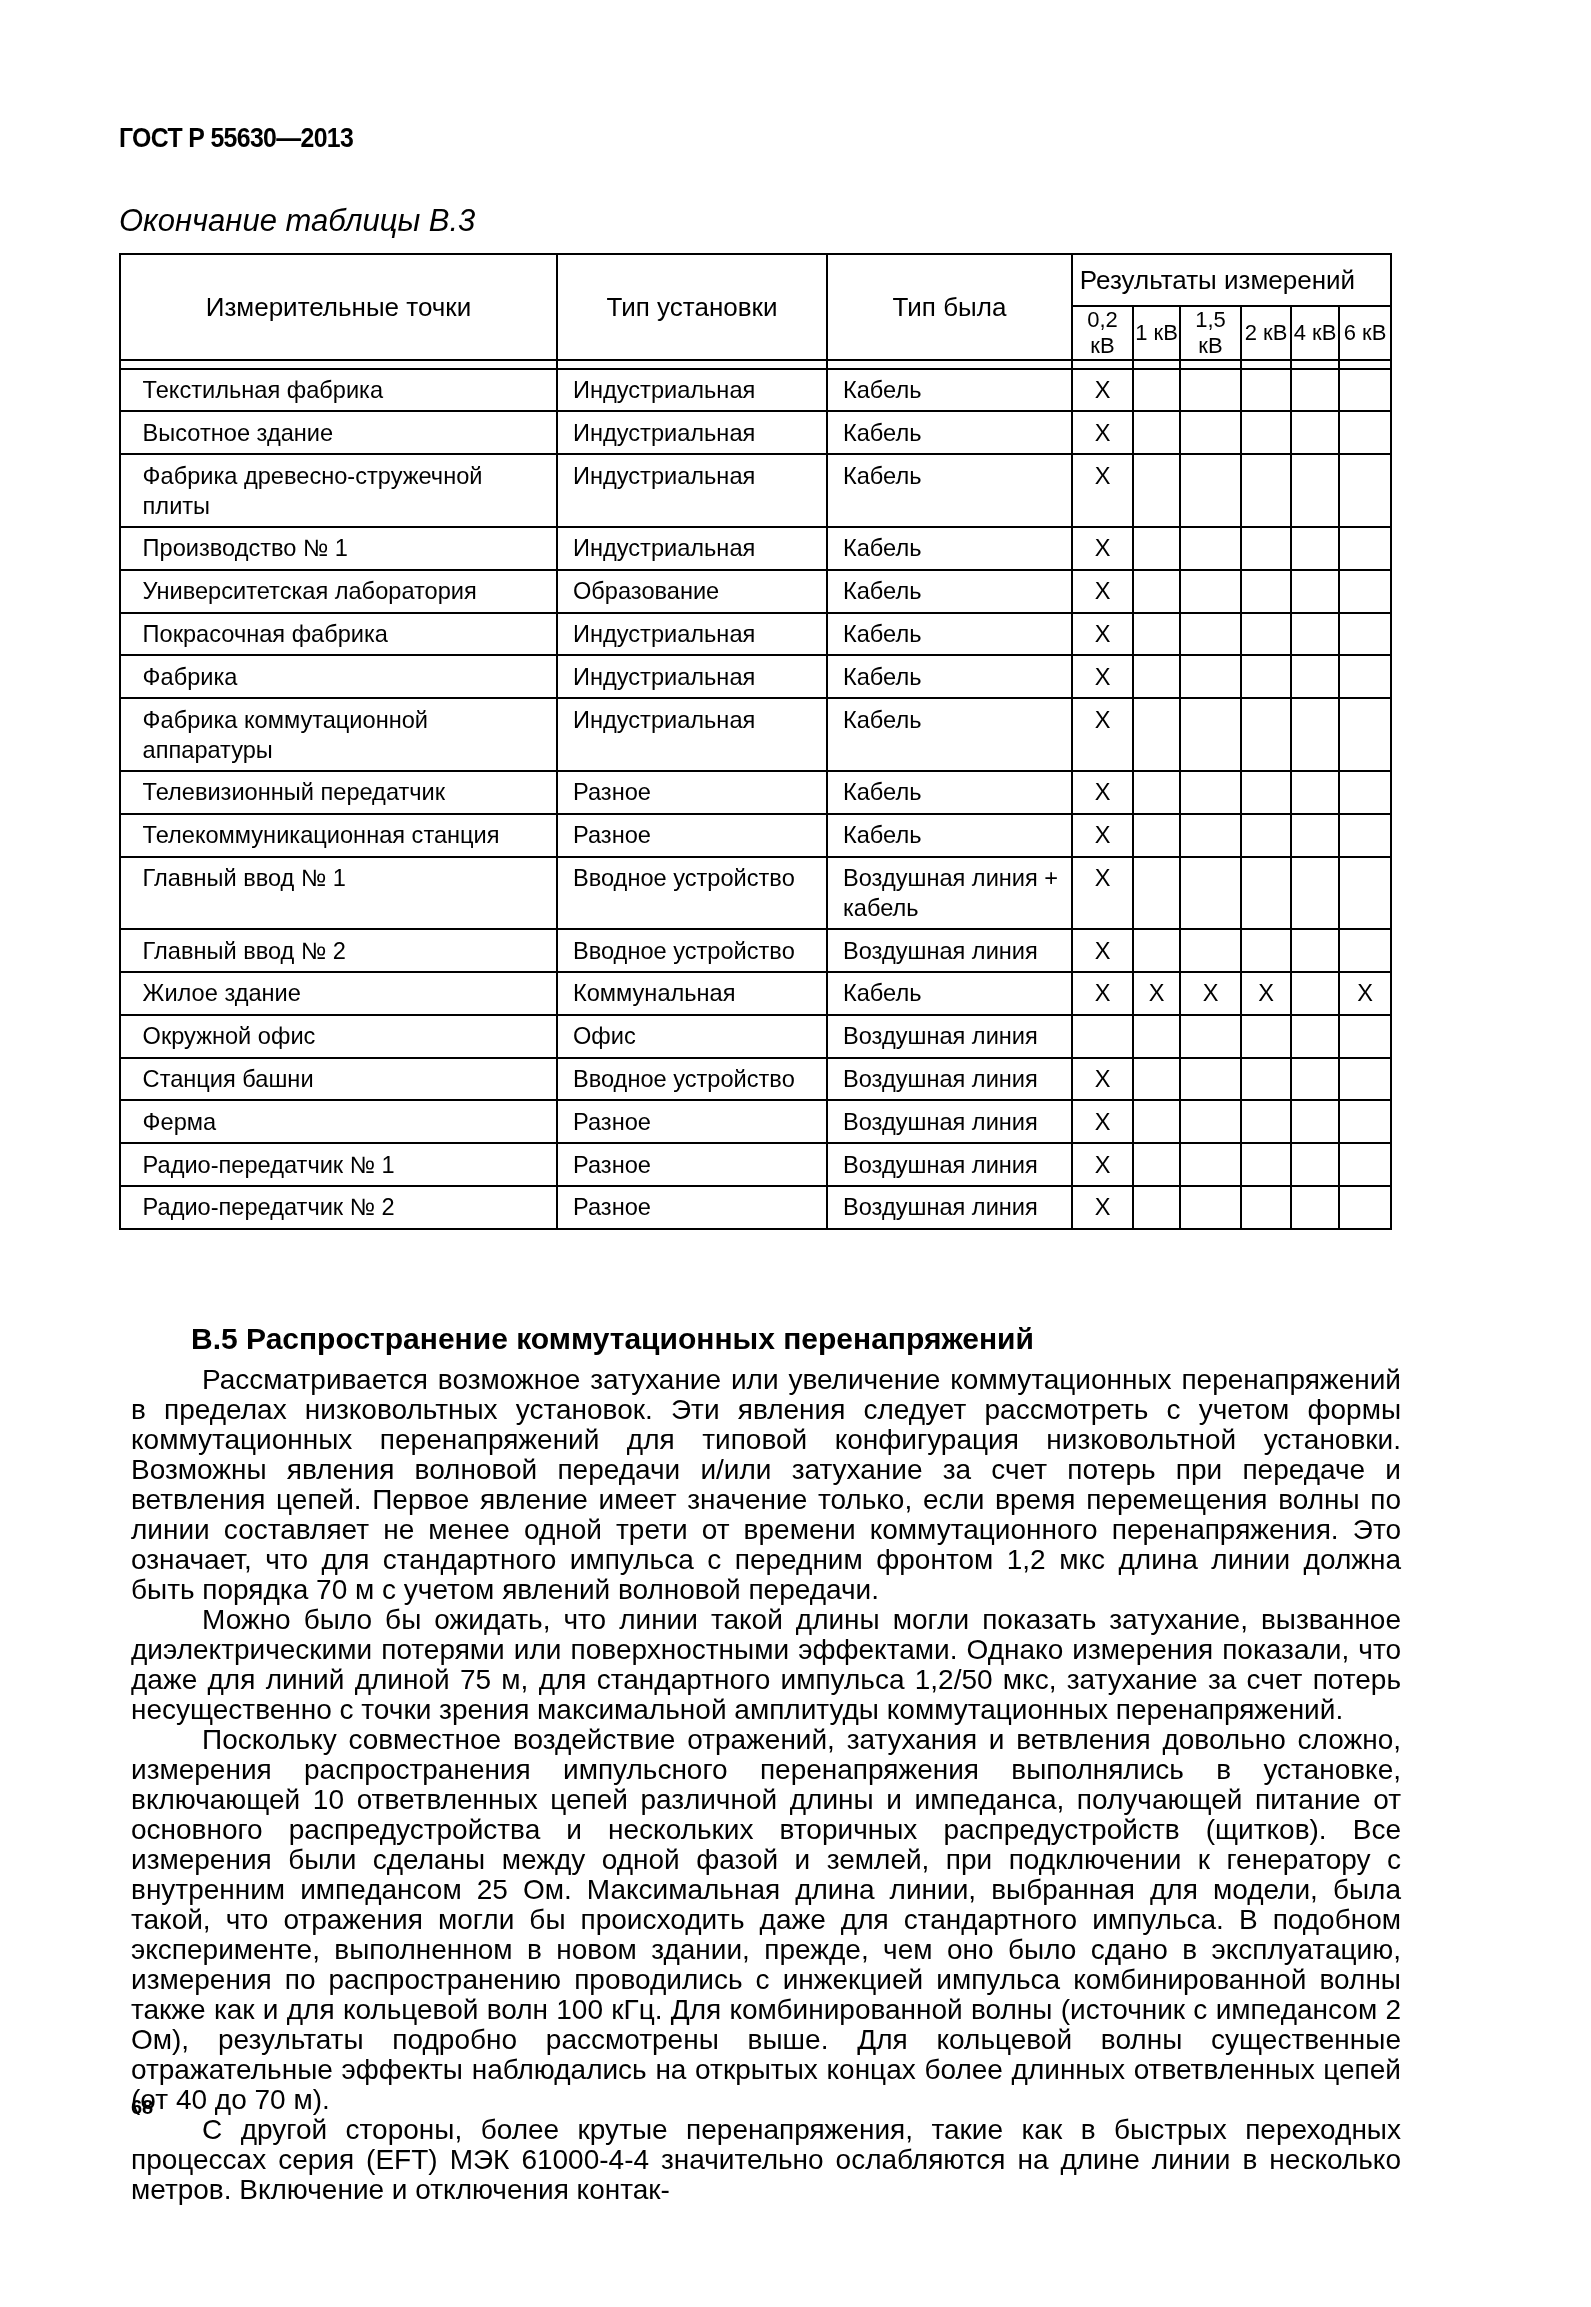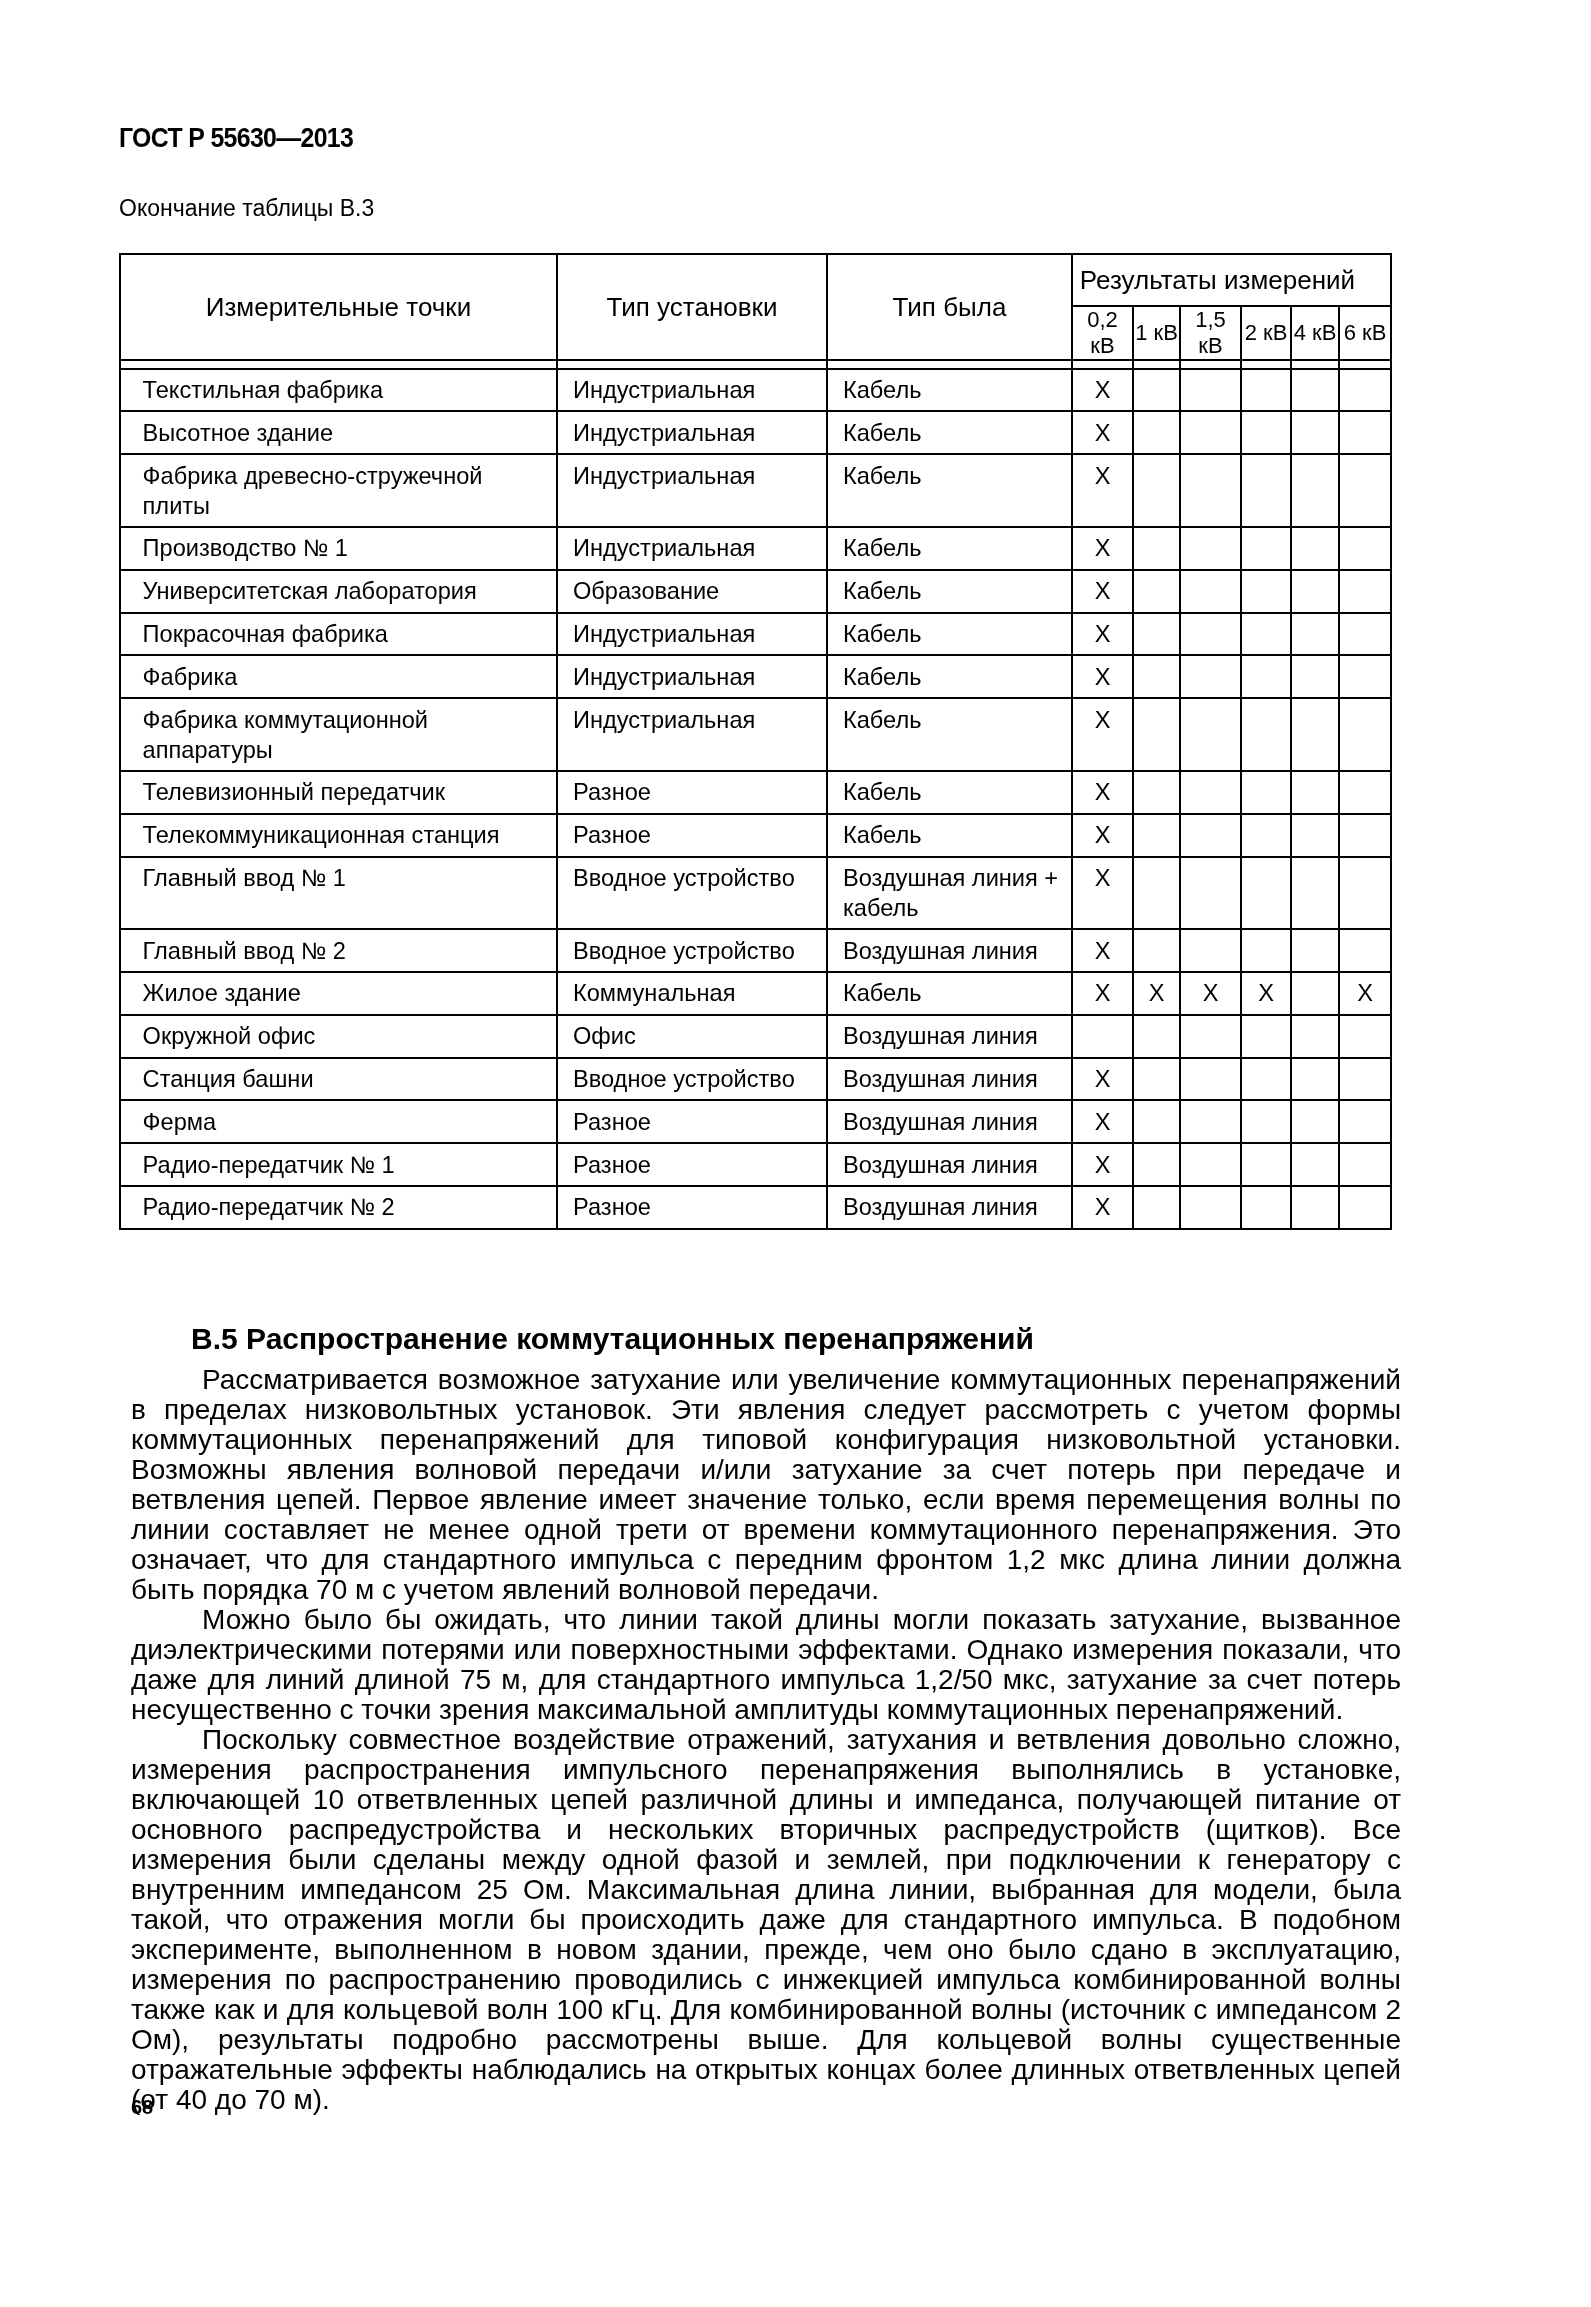--- a/index.html
+++ b/index.html
@@ -1,20 +1,20 @@
 <!DOCTYPE html>
 <html style="font-size:10.8px"><head>
 <meta charset="utf-8">
 <style>
   html, body { margin: 0; padding: 0; background: #ffffff; }
   body { width: 1591px; height: 2307px; position: relative; overflow: hidden;
          font-family: "Liberation Sans", "DejaVu Sans", sans-serif; color: #000; }
   .doc-header { position: absolute; left: 119px; top: 123px; font-size: 27px; font-weight: bold;
                 letter-spacing: -0.7px; transform: scaleX(0.92); transform-origin: left top; }
-  .caption { position: absolute; left: 119px; top: 195px; font-size: 23px; }
+  .caption { position: absolute; left: 119px; top: 203px; font-size: 31px; font-style: italic; }
   table.data { position: absolute; left: 119px; top: 253px; width: 1270px;
                border-collapse: collapse; table-layout: fixed; font-size: 23.6px; }
   table.data td, table.data th { border: 2px solid #000; padding: 0; vertical-align: top; }
   table.data th { font-weight: normal; vertical-align: middle; text-align: center; font-size: 26px; }
   table.data thead tr.h1 th { height: 50px; }
   table.data thead tr.h2 th { height: 48px; font-size: 22px; }
   table.data thead tr.sep td { height: 6.7px; border-top: 2px solid #000; border-bottom: 2.7px solid #000; }
   table.data tbody td { padding: 5.4px 8px 5.4px 21.6px; line-height: 30px; }
   table.data tbody td.col2, table.data tbody td.col3 { padding-left: 15px; }
   table.data tbody td.mark { text-align: center; padding-left: 0; padding-right: 0; }
@@ -270,16 +270,17 @@
       </tr>
     </tbody>
 </table>
 
 <div class="section-title">В.5 Распространение коммутационных перенапряжений</div>
 
 <div class="body-text" style="top:1365px;">
   <p class="para">Рассматривается возможное затухание или увеличение коммутационных перенапряжений в пределах низковольтных установок. Эти явления следует рассмотреть с учетом формы коммутационных перенапряжений для типовой конфигурация низковольтной установки. Возможны явления волновой передачи и/или затухание за счет потерь при передаче и ветвления цепей. Первое явление имеет значение только, если время перемещения волны по линии составляет не менее одной трети от времени коммутационного перенапряжения. Это означает, что для стандартного импульса с передним фронтом 1,2 мкс длина линии должна быть порядка 70 м с учетом явлений волновой передачи.</p>
   <p class="para">Можно было бы ожидать, что линии такой длины могли показать затухание, вызванное диэлектрическими потерями или поверхностными эффектами. Однако измерения показали, что даже для линий длиной 75 м, для стандартного импульса 1,2/50 мкс, затухание за счет  потерь  несущественно с точки зрения максимальной амплитуды коммутационных перенапряжений.</p>
   <p class="para">Поскольку совместное воздействие отражений, затухания и ветвления довольно сложно, измерения распространения импульсного перенапряжения выполнялись в установке, включающей 10 ответвленных цепей различной длины и импеданса, получающей питание от основного распредустройства и нескольких вторичных распредустройств (щитков). Все измерения были сделаны между одной фазой и землей, при подключении к генератору с внутренним импедансом 25 Ом.  Максимальная длина линии, выбранная для модели, была такой, что отражения могли бы происходить даже для стандартного импульса. В подобном эксперименте, выполненном в новом здании, прежде, чем оно было сдано в эксплуатацию, измерения по распространению проводились с инжекцией импульса комбинированной волны также как и для кольцевой волн 100 кГц. Для комбинированной волны (источник с импедансом 2 Ом), результаты подробно рассмотрены выше. Для кольцевой волны существенные отражательные эффекты наблюдались на открытых концах более длинных ответвленных цепей (от 40 до 70 м).</p>
+  <p class="para">С другой стороны, более крутые перенапряжения, такие как  в  быстрых переходных процессах серия (EFT) МЭК 61000-4-4 значительно ослабляются на длине линии в несколько метров. Включение и отключения контак-</p>
 </div>
 
 <div class="page-num">68</div>
 
 
 </body></html>

